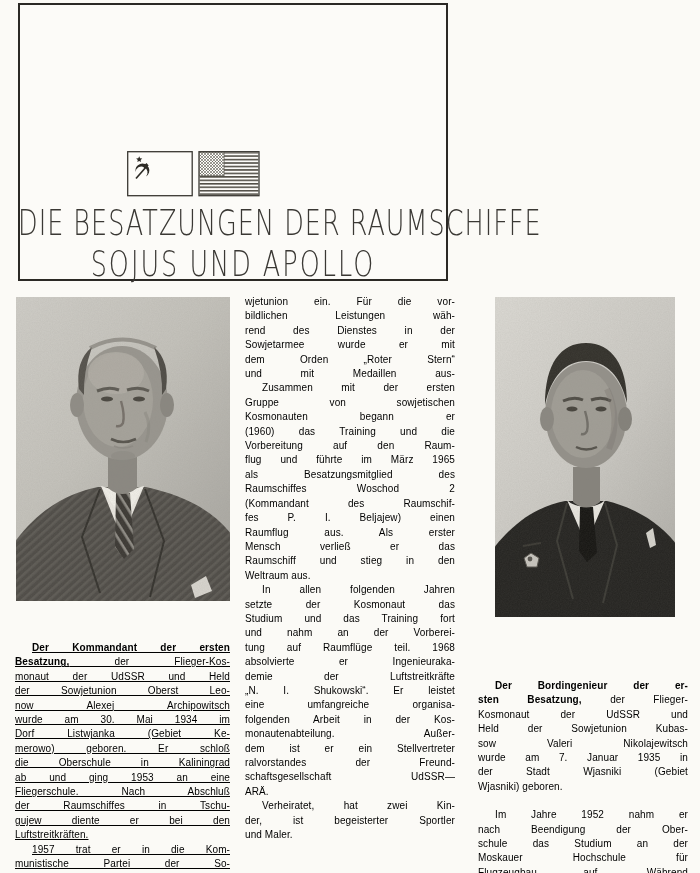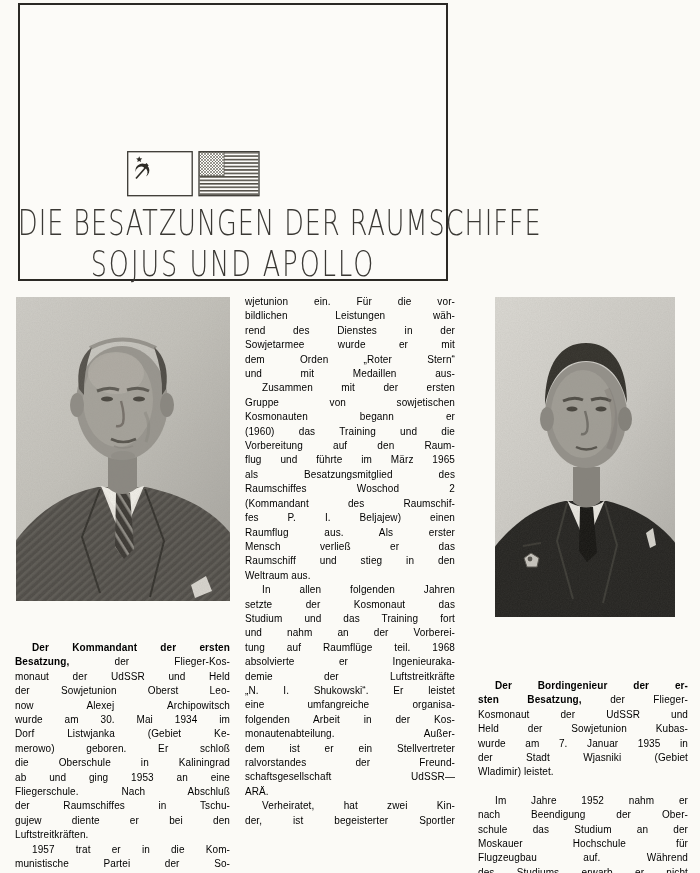--- a/index.html
+++ b/index.html
@@ -16,21 +16,21 @@
          transform:scaleY(1.42);transform-origin:top center;white-space:nowrap;}
   #title1{top:205px;font-size:25.5px;}
   #title2{top:246px;font-size:25.5px;letter-spacing:2px;}
   
   .photo{position:absolute;display:block;}
   #photo-left{left:16px;top:297px;width:214px;height:304px;}
   #photo-right{left:495px;top:297px;width:180px;height:320px;}
   
   .col{position:absolute;font-size:10px;line-height:14.4px;
        letter-spacing:0.1px;color:#000000;}
-  #col-left{left:15px;top:641px;width:215px;}
+  #col-left{left:15px;top:641px;width:215px;text-decoration:underline;}
   #col-middle{left:245px;top:295px;width:210px;}
   #col-right{left:478px;top:641px;width:210px;margin-top:38px;}
   .line{text-align:justify;text-align-last:justify;}
   .line.nojust{text-align-last:left;}
   .line.ind{text-indent:17px;}
   .line .b{font-weight:700;}
   .gap{height:14px;}
 </style>
 </head>
 <body>
@@ -227,29 +227,31 @@
       <div class="line"><span>„N. I. Shukowski“. Er leistet</span></div>
       <div class="line"><span>eine umfangreiche organisa-</span></div>
       <div class="line"><span>folgenden Arbeit in der Kos-</span></div>
       <div class="line"><span>monautenabteilung. Außer-</span></div>
       <div class="line"><span>dem ist er ein Stellvertreter</span></div>
       <div class="line"><span>ralvorstandes der Freund-</span></div>
       <div class="line"><span>schaftsgesellschaft UdSSR—</span></div>
       <div class="line nojust"><span>ARÄ.</span></div>
       <div class="line ind"><span>Verheiratet, hat zwei Kin-</span></div>
       <div class="line"><span>der, ist begeisterter Sportler</span></div>
+      <div class="line nojust"><span>und Maler.</span></div>
     </div>
   <div id="col-right" class="col">
       <div class="line ind"><span class="b">Der Bordingenieur der er-</span></div>
       <div class="line"><span class="b">sten Besatzung,</span><span> der Flieger-</span></div>
       <div class="line"><span>Kosmonaut der UdSSR und</span></div>
       <div class="line"><span>Held der Sowjetunion Kubas-</span></div>
+      <div class="line"><span>sow Valeri Nikolajewitsch</span></div>
       <div class="line"><span>wurde am 7. Januar 1935 in</span></div>
       <div class="line"><span>der Stadt Wjasniki (Gebiet</span></div>
-      <div class="line nojust"><span>Wladimir) leistet.</span></div>
+      <div class="line nojust"><span>Wjasniki) geboren.</span></div>
       <div class="gap"></div>
       <div class="line ind"><span>Im Jahre 1952 nahm er</span></div>
       <div class="line"><span>nach Beendigung der Ober-</span></div>
       <div class="line"><span>schule das Studium an der</span></div>
       <div class="line"><span>Moskauer Hochschule für</span></div>
       <div class="line"><span>Flugzeugbau auf. Während</span></div>
       <div class="line"><span>des Studiums erwarb er nicht</span></div>
       <div class="line"><span>nur theoretische und Inge-</span></div>
     </div>
 

